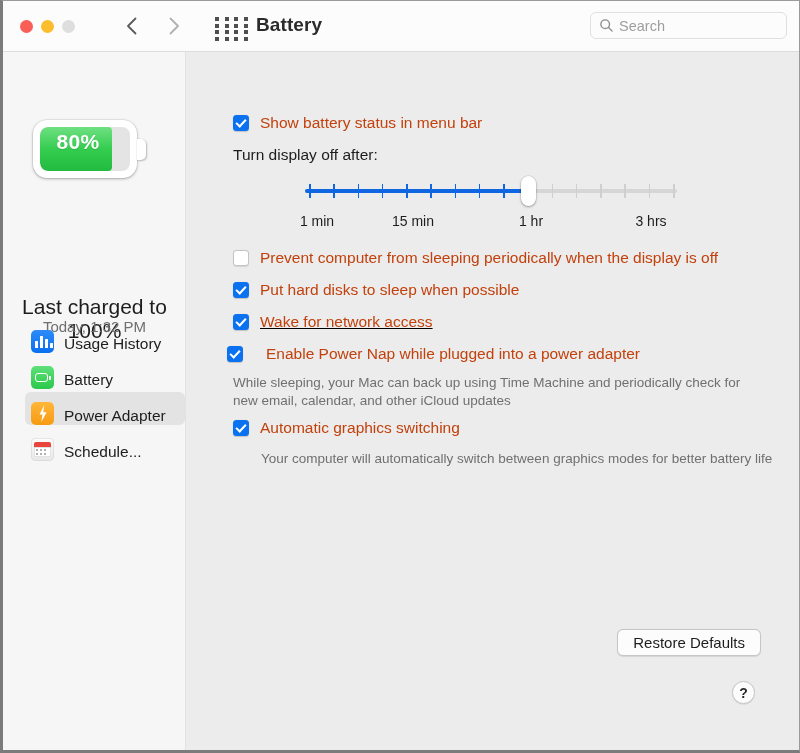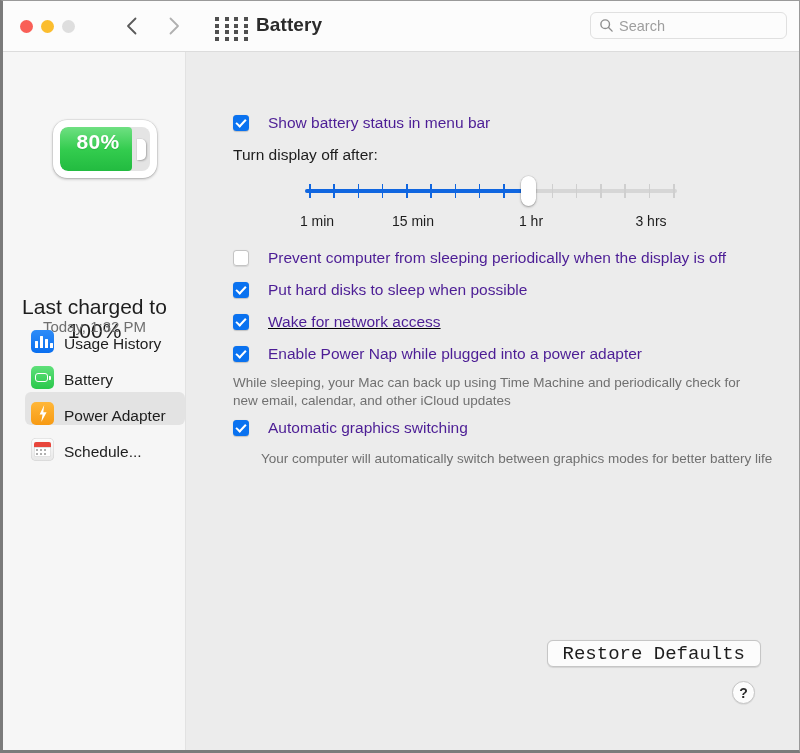--- a/index.html
+++ b/index.html
@@ -133,21 +133,20 @@
   }
   .batt-body {
     position: absolute;
     left: 0; top: 0;
     width: 104px;
     height: 58px;
     box-sizing: border-box;
     background: #ffffff;
     border-radius: 14px;
     box-shadow: 0 1px 3px rgba(0,0,0,.30), 0 0 0 .5px rgba(0,0,0,.10);
-    margin-left: 20px;
   }
   .batt-inner {
     position: absolute;
     left: 7px; top: 7px;
     width: 90px; height: 44px;
     border-radius: 8px;
     background: #e4e4e4;
     overflow: hidden;
   }
   .batt-fill {
@@ -317,23 +316,23 @@
     width: 4px; height: 8px;
     border: solid #ffffff;
     border-width: 0 2px 2px 0;
     transform: rotate(43deg);
   }
   .cbox.off {
     background: #ffffff;
     box-shadow: inset 0 0 0 1px #c4c4c4, 0 .5px 1px rgba(0,0,0,.10);
   }
   .row-check .ctext {
-    margin-left: 19px;
+    margin-left: 11px;
     font-size: 15.5px;
-    color: #4c1d95;
+    color: #c2410c;
     white-space: nowrap;
     line-height: 18px;
   }
 
   .section-label {
     position: absolute;
     font-size: 15.5px;
     color: #1d1d1d;
   }
 
@@ -390,33 +389,32 @@
     font-size: 14px;
     color: #1d1d1d;
     transform: translateX(-50%);
     white-space: nowrap;
   }
 
   
   .btn-restore {
     position: absolute;
     right: 38px;
-    bottom: 83px;
+    bottom: 94px;
     height: 27px;
     padding: 0 15px;
     display: flex;
     align-items: center;
     background: #fcfcfc;
     border: .5px solid #c6c6c6;
     border-radius: 6px;
     box-shadow: 0 .5px 1px rgba(0,0,0,.10);
-    font-size: 19px;
+    font-size: 15px;
     color: #1d1d1d;
     box-sizing: border-box;
-    font-family: Liberation Mono, monospace;
   }
   .btn-help {
     position: absolute;
     right: 44px;
     bottom: 46px;
     width: 23px; height: 23px;
     border-radius: 50%;
     background: #fcfcfc;
     border: .5px solid #c6c6c6;
     box-shadow: 0 .5px 1px rgba(0,0,0,.10);
@@ -589,21 +587,21 @@
     <div class="row-check" style="left:46px; top:229px;">
       <span class="cbox on"></span>
       <span class="ctext">Put hard disks to sleep when possible</span>
     </div>
 
     <div class="row-check" style="left:46px; top:261px;text-decoration:underline;">
       <span class="cbox on"></span>
       <span class="ctext">Wake for network access</span>
     </div>
 
-    <div class="row-check" style="left:46px; top:293px;">
+    <div class="row-check" style="left:40px; top:293px;gap:12px;">
       <span class="cbox on"></span>
       <span class="ctext">Enable Power Nap while plugged into a power adapter</span>
     </div>
 
     <div class="helptext" style="left:46px; top:322px;">While sleeping, your Mac can back up using Time Machine and periodically check for new email, calendar, and other iCloud updates</div>
 
     <div class="row-check" style="left:46px; top:367px;">
       <span class="cbox on"></span>
       <span class="ctext">Automatic graphics switching</span>
     </div>

